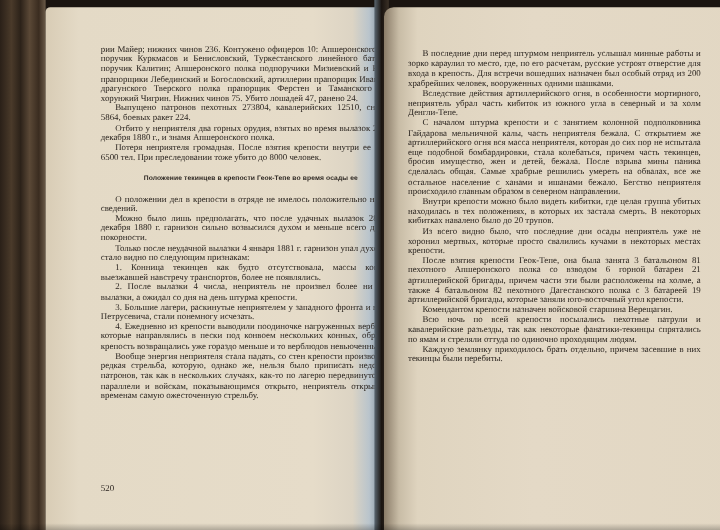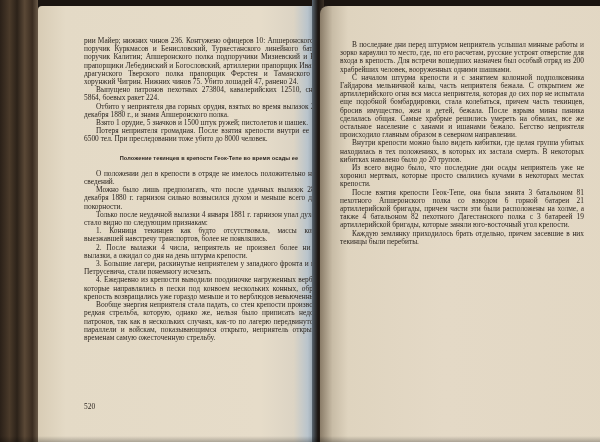--- a/index.html
+++ b/index.html
@@ -24,42 +24,44 @@
 </head>
 <body>
 
 <div class="spine-left"></div>
 
 <div class="page page-left">
   <div class="text">
     <p class="cont">рии Майер; нижних чинов 236. Контужено офицеров 10: Апшеронского полка поручик Куркмасов и Бенисловский, Туркестанского линейного батальона поручик Калитин; Апшеронского полка подпоручики Мизиевский и Руднев, прапорщики Лебединский и Богословский, артиллерии прапорщик Иванов, 15 драгунского Тверского полка прапорщик Ферстен и Таманского полка хорунжий Чигрин. Нижних чинов 75. Убито лошадей 47, ранено 24.</p>
     <p>Выпущено патронов пехотных 273804, кавалерийских 12510, снарядов 5864, боевых ракет 224.</p>
     <p>Отбито у неприятеля два горных орудия, взятых во время вылазок 28 и 30 декабря 1880 г., и знамя Апшеронского полка.</p>
-    <p>Взято 1 орудие, 5 значков и 1500 штук ружей; пистолетов и шашек.</p>
     <p>Потеря неприятеля громадная. После взятия крепости внутри ее зарыто 6500 тел. При преследовании тоже убито до 8000 человек.</p>
     <p class="heading">Положение текинцев в крепости Геок-Тепе во время осады ее</p>
     <p>О положении дел в крепости в отряде не имелось положительно никаких сведений.</p>
     <p>Можно было лишь предполагать, что после удачных вылазок 28 и 30 декабря 1880 г. гарнизон сильно возвысился духом и меньше всего думал о покорности.</p>
     <p>Только после неудачной вылазки 4 января 1881 г. гарнизон упал духом, что стало видно по следующим признакам:</p>
     <p>1. Конница текинцев как будто отсутствовала, массы конницы, выезжавшей навстречу транспортов, более не появлялись.</p>
     <p>2. После вылазки 4 числа, неприятель не произвел более ни одной вылазки, а ожидал со дня на день штурма крепости.</p>
     <p>3. Большие лагери, раскинутые неприятелем у западного фронта и в садах Петрусевича, стали понемногу исчезать.</p>
     <p>4. Ежедневно из крепости выводили поодиночке нагруженных верблюдов, которые направлялись в пески под конвоем нескольких конных, обратно в крепость возвращались уже гораздо меньше и то верблюдов невьюченных.</p>
     <p>Вообще энергия неприятеля стала падать, со стен крепости производилась редкая стрельба, которую, однако же, нельзя было приписать недостатку патронов, так как в нескольких случаях, как-то по лагерю передвинутому к 1 параллели и войскам, показывающимся открыто, неприятель открывал по временам самую ожесточенную стрельбу.</p>
   </div>
   <div class="pnum">520</div>
 </div>
 
 <div class="gutter"></div>
 
 <div class="page page-right">
   <div class="text">
     <p>В последние дни перед штурмом неприятель услышал минные работы и зорко караулил то место, где, по его расчетам, русские устроят отверстие для входа в крепость. Для встречи вошедших назначен был особый отряд из 200 храбрейших человек, вооруженных одними шашками.</p>
+    <p>Вследствие действия артиллерийского огня, в особенности мортирного, неприятель убрал часть кибиток из южного угла в северный и за холм Денгли-Тепе.</p>
     <p>С началом штурма крепости и с занятием колонной подполковника Гайдарова мельничной калы, часть неприятеля бежала. С открытием же артиллерийского огня вся масса неприятеля, которая до сих пор не испытала еще подобной бомбардировки, стала колебаться, причем часть текинцев, бросив имущество, жен и детей, бежала. После взрыва мины паника сделалась общая. Самые храбрые решились умереть на обвалах, все же остальное население с ханами и ишанами бежало. Бегство неприятеля происходило главным образом в северном направлении.</p>
     <p>Внутри крепости можно было видеть кибитки, где целая группа убитых находилась в тех положениях, в которых их застала смерть. В некоторых кибитках навалено было до 20 трупов.</p>
     <p>Из всего видно было, что последние дни осады неприятель уже не хоронил мертвых, которые просто свалились кучами в некоторых местах крепости.</p>
     <p>После взятия крепости Геок-Тепе, она была занята 3 батальоном 81 пехотного Апшеронского полка со взводом 6 горной батареи 21 артиллерийской бригады, причем части эти были расположены на холме, а также 4 батальоном 82 пехотного Дагестанского полка с 3 батареей 19 артиллерийской бригады, которые заняли юго-восточный угол крепости.</p>
+    <p>Комендантом крепости назначен войсковой старшина Верещагин.</p>
+    <p>Всю ночь по всей крепости посылались пехотные патрули и кавалерийские разъезды, так как некоторые фанатики-текинцы спрятались по ямам и стреляли оттуда по одиночно проходящим людям.</p>
     <p>Каждую землянку приходилось брать отдельно, причем засевшие в них текинцы были перебиты.</p>
   </div>
   <div class="pnum">521</div>
 </div>
 
 <div class="shadow-bottom"></div>
 
 </body></html>

